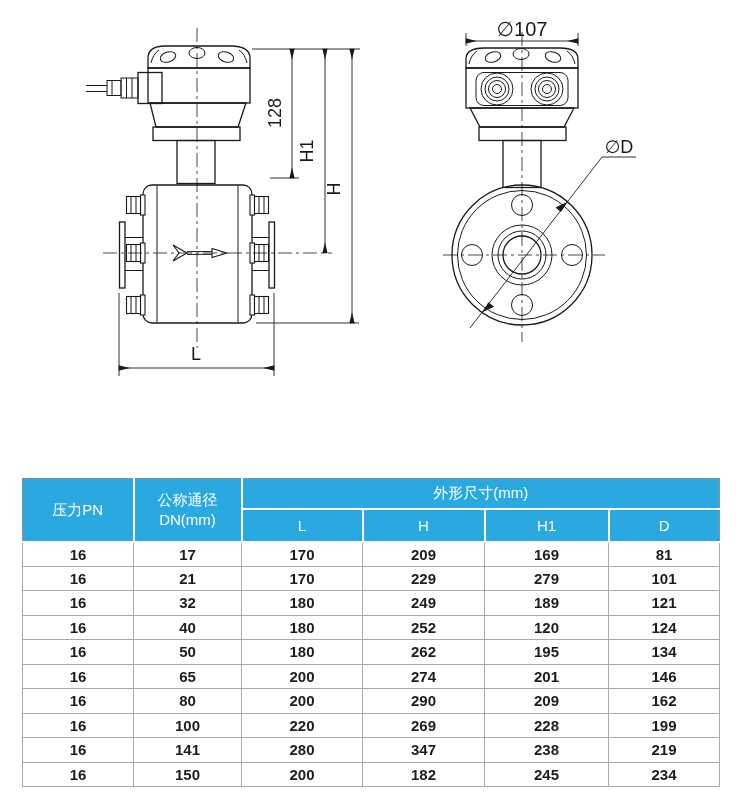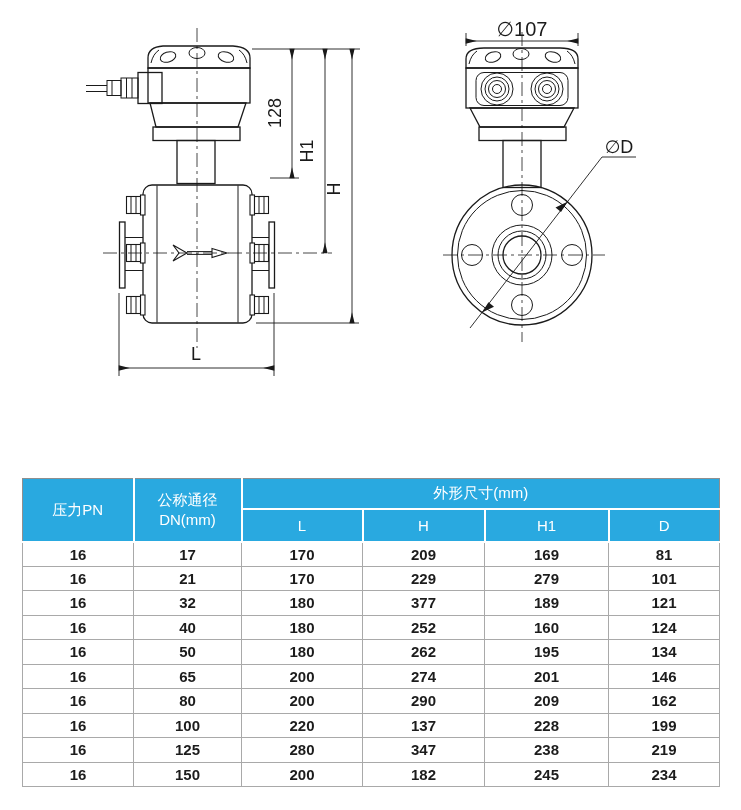--- a/index.html
+++ b/index.html
@@ -263,30 +263,30 @@
           <td>21</td>
           <td>170</td>
           <td>229</td>
           <td>279</td>
           <td>101</td>
         </tr>
         <tr>
           <td>16</td>
           <td>32</td>
           <td>180</td>
-          <td>377</td>
+          <td>249</td>
           <td>189</td>
           <td>121</td>
         </tr>
         <tr>
           <td>16</td>
           <td>40</td>
           <td>180</td>
           <td>252</td>
-          <td>160</td>
+          <td>120</td>
           <td>124</td>
         </tr>
         <tr>
           <td>16</td>
           <td>50</td>
           <td>180</td>
           <td>262</td>
           <td>195</td>
           <td>134</td>
         </tr>
@@ -303,27 +303,27 @@
           <td>80</td>
           <td>200</td>
           <td>290</td>
           <td>209</td>
           <td>162</td>
         </tr>
         <tr>
           <td>16</td>
           <td>100</td>
           <td>220</td>
-          <td>137</td>
+          <td>269</td>
           <td>228</td>
           <td>199</td>
         </tr>
         <tr>
           <td>16</td>
-          <td>125</td>
+          <td>141</td>
           <td>280</td>
           <td>347</td>
           <td>238</td>
           <td>219</td>
         </tr>
         <tr>
           <td>16</td>
           <td>150</td>
           <td>200</td>
           <td>182</td>

